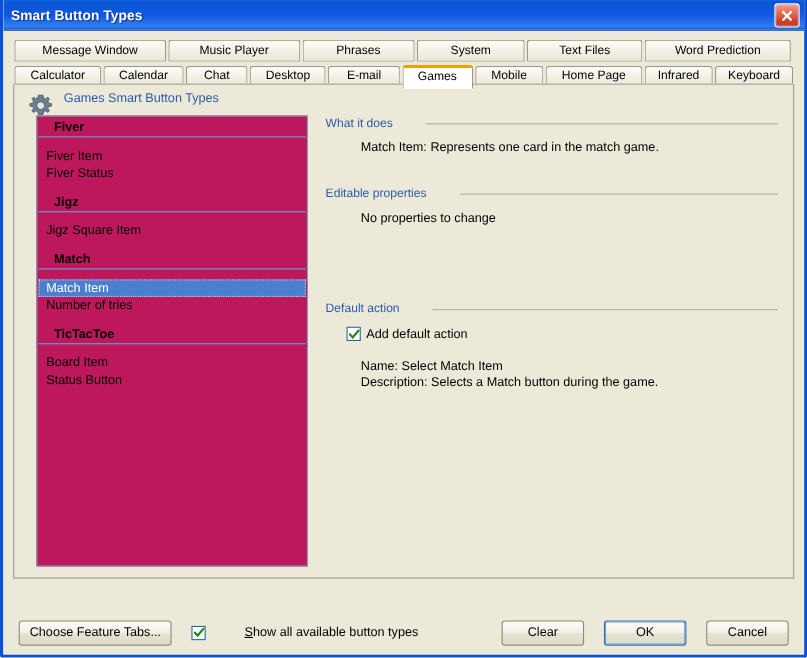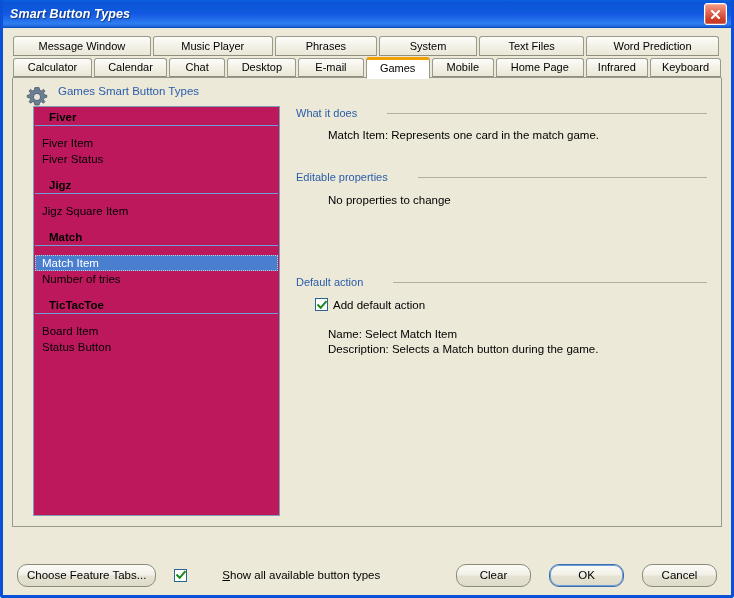--- a/index.html
+++ b/index.html
@@ -30,21 +30,20 @@
   
   #titlebar {
     position: relative;
     height: 27px;
     background: linear-gradient(to bottom,
         #0a62e0 0%, #0a55d6 8%, #0f58dd 40%,
         #1359e3 52%, #2f7ef0 88%, #1a5fd0 100%);
     border-bottom: 1px solid #0a4fc8;
     display: flex;
     align-items: center;
-    font-style: italic;
   }
   #titlebar .title-text {
     color: #ffffff;
     font-size: 12.5px;
     font-weight: bold;
     padding-left: 7px;
     letter-spacing: 0.1px;
     text-shadow: 1px 1px 1px rgba(0,0,0,0.45);
     white-space: nowrap;
   }
@@ -77,21 +76,21 @@
   #tabstrip {
     position: relative;
     margin: 0 1px;
   }
   .tabrow {
     display: flex;
     align-items: center;
     position: relative;
   }
   .tabrow.row1 { height: 20px; }
-  .tabrow.row2 { height: 21px; margin-top: 1px; }
+  .tabrow.row2 { height: 15px; margin-top: 6px; }
   .tab {
     box-sizing: border-box;
     height: 19px;
     line-height: 17px;
     text-align: center;
     font-size: 11px;
     color: #000;
     background: linear-gradient(to bottom, #fdfdfa 0%, #f4f2e8 45%, #eae7d7 100%);
     border: 1px solid #9a9a8c;
     border-bottom: 1px solid #8f8f80;
@@ -266,21 +265,21 @@
   .btn {
     box-sizing: border-box;
     height: 23px;
     min-width: 75px;
     padding: 0 9px;
     font-size: 11.5px;
     font-family: "Liberation Sans", sans-serif;
     color: #000;
     background: linear-gradient(to bottom, #fbfbf7 0%, #f2f0e6 48%, #e6e3d3 52%, #dedbc9 100%);
     border: 1px solid #8b8b7c;
-    border-radius: 10px;
+    border-radius: 3px;
     cursor: pointer;
     white-space: nowrap;
   }
   .btn.default {
     border: 1px solid #3c6fb0;
     box-shadow: 0 0 0 1px #6f9fd8 inset;
   }
   #choose-tabs-btn { min-width: 128px; }
   #showall-wrap {
     display: flex;

